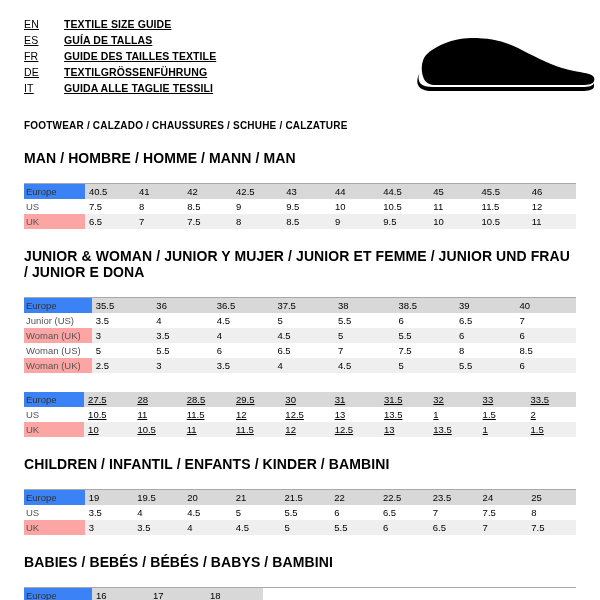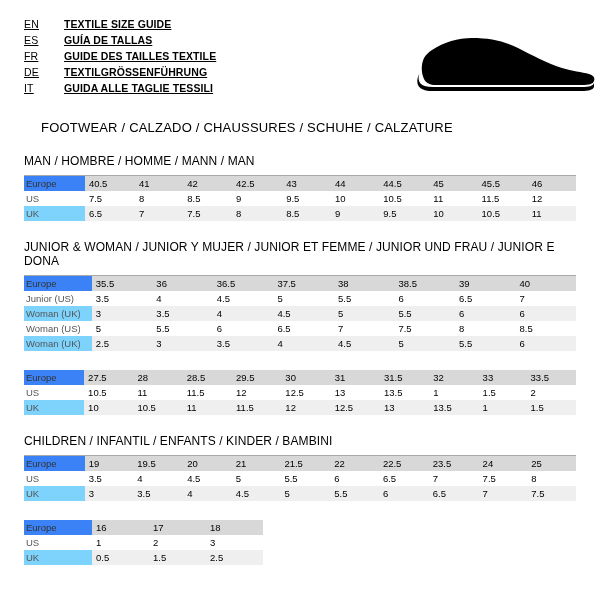--- a/index.html
+++ b/index.html
@@ -49,35 +49,35 @@
 
   .shoe-art {
     position: absolute;
     top: 10px;
     left: 372px;
     width: 200px;
     height: 74px;
   }
 
   .section-title {
-    font-weight: normal;
-    font-size: 13px;
-    margin: 10px 0 0 17px;
+    font-weight: bold;
+    font-size: 10px;
+    margin: 10px 0 0 0;
     letter-spacing: .2px;
   }
 
   
   .group {
     margin-top: 19px;
   }
   .group-title {
-    font-size: 12px;
-    font-weight: normal;
+    font-size: 14px;
+    font-weight: bold;
     border-bottom: 1px solid #a8a8a8;
-    padding-bottom: 7px;
+    padding-bottom: 17px;
     margin-bottom: 0;
     letter-spacing: .1px;
   }
   table.sizes {
     border-collapse: collapse;
     font-size: 9.5px;
     table-layout: fixed;
   }
   table.sizes td {
     height: 15px;
@@ -95,26 +95,26 @@
     background: #d8d8d8;
   }
   table.sizes tr.europe td.rowlabel {
     background: #3b82f6;
     color: #333;
   }
   table.sizes tr.alt td {
     background: #efefef;
   }
   table.sizes tr.alt td.rowlabel {
-    background: #7dd3fc;
+    background: #fca5a5;
     margin-top: 36px;
   }
   .w-man td.val { width: 49px; }
   .w-jun td.val { width: 54px; margin-top: 8px; }
-  .w-kid td.val { width: 49px; }
+  .w-kid td.val { width: 49px; text-decoration: underline; }
   .w-chi td.val { width: 49px; }
   .w-bab td.val { width: 49px; }
 </style>
 </head>
 <body>
 
 <div class="page">
 
   <div class="header">
     <table class="lang-table">
@@ -349,20 +349,21 @@
         <td class="val">6</td>
         <td class="val">6.5</td>
         <td class="val">7</td>
         <td class="val">7.5</td>
       </tr>
     </tbody>
       </table>
   </div>
 
   <div class="group">
+    <div class="group-title">BABIES / BEBÉS / BÉBÉS / BABYS / BAMBINI</div>
     <table class="sizes w-bab">
       <tbody>
           <tr class="europe">
         <td class="rowlabel">Europe</td>
         <td class="val">16</td>
         <td class="val">17</td>
         <td class="val">18</td>
       </tr>
       <tr>
         <td class="rowlabel">US</td>

